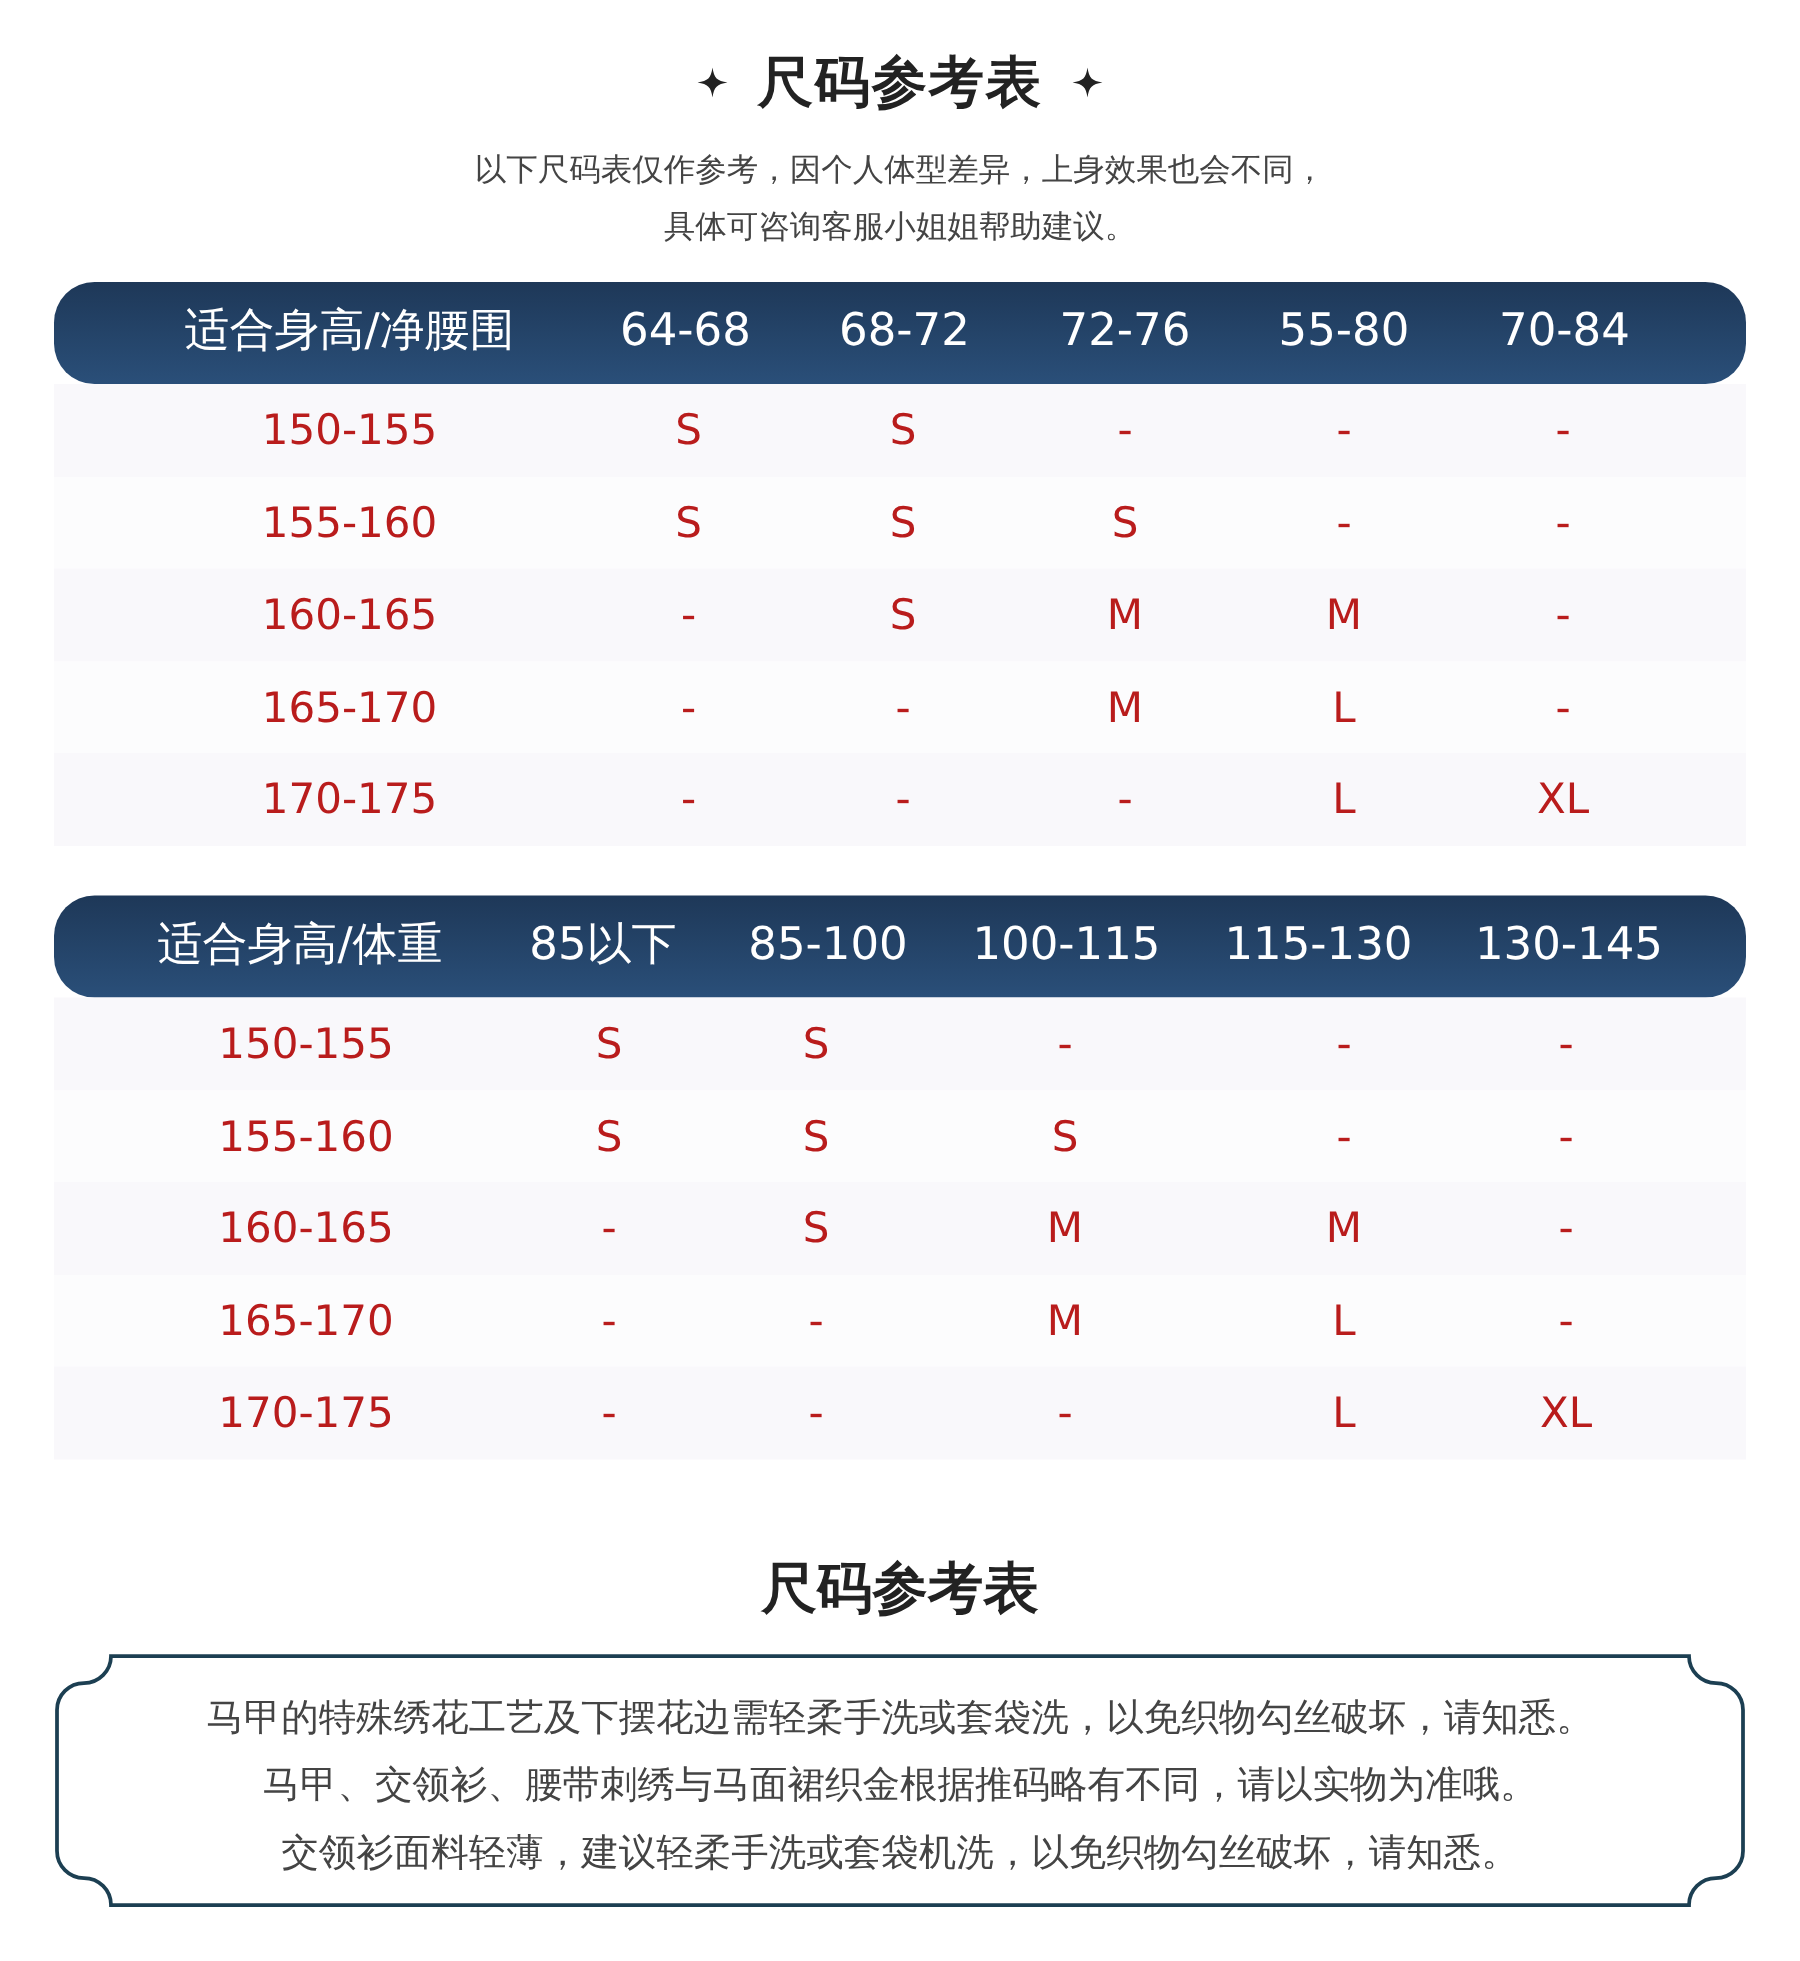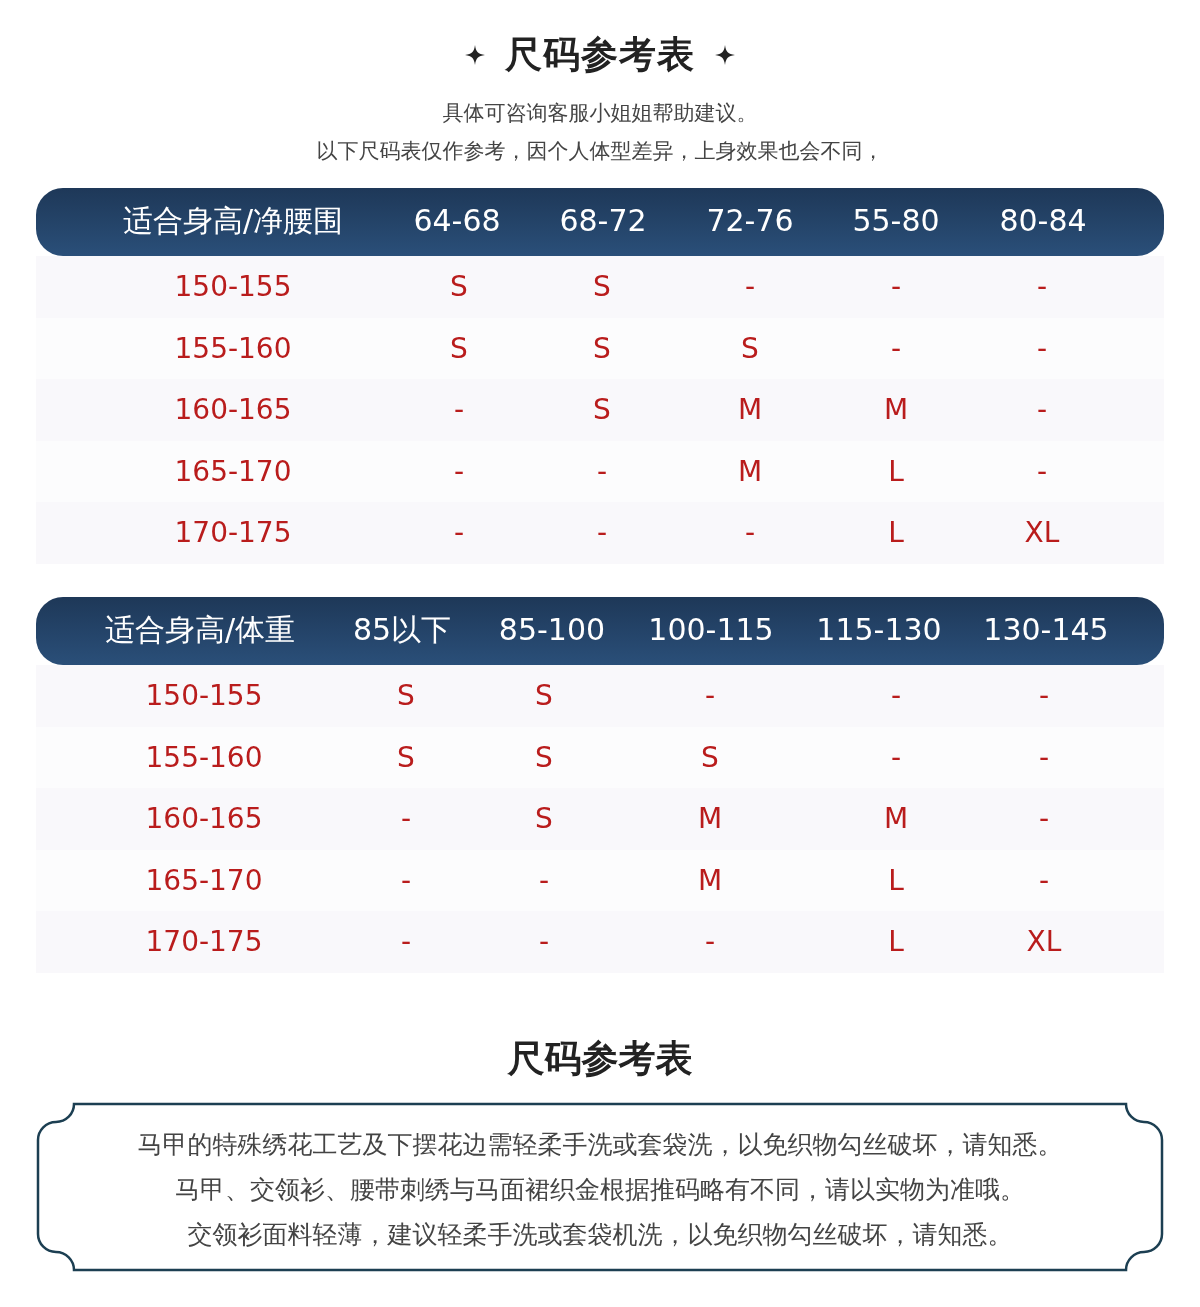--- a/index.html
+++ b/index.html
@@ -38,32 +38,32 @@
   <svg class="sparkle" viewBox="0 0 20 20">
       <path d="M10 0 C11 7 13 9 20 10 C13 11 11 13 10 20 C9 13 7 11 0 10 C7 9 9 7 10 0 Z" fill="#222"></path>
     </svg>
   <span class="title">尺码参考表</span>
   <svg class="sparkle" viewBox="0 0 20 20">
       <path d="M10 0 C11 7 13 9 20 10 C13 11 11 13 10 20 C9 13 7 11 0 10 C7 9 9 7 10 0 Z" fill="#222"></path>
     </svg>
 </div>
 
 <div class="subtitle">
+  <div>以下尺码表仅作参考，因个人体型差异，上身效果也会不同，</div>
   <div>具体可咨询客服小姐姐帮助建议。</div>
-  <div>以下尺码表仅作参考，因个人体型差异，上身效果也会不同，</div>
 </div>
 
 <div class="size-table t1">
   <div class="thead">
     <div class="cell" style="left:197px">适合身高/净腰围</div>
     <div class="cell" style="left:421px">64-68</div>
     <div class="cell" style="left:567px">68-72</div>
     <div class="cell" style="left:714px">72-76</div>
     <div class="cell" style="left:860px">55-80</div>
-    <div class="cell" style="left:1007px">80-84</div>
+    <div class="cell" style="left:1007px">70-84</div>
   </div>
   <div class="trow odd">
     <div class="cell" style="left:197px">150-155</div>
     <div class="cell" style="left:423px">S</div>
     <div class="cell" style="left:566px">S</div>
     <div class="cell" style="left:714px">-</div>
     <div class="cell" style="left:860px">-</div>
     <div class="cell" style="left:1006px">-</div>
   </div>
   <div class="trow even">

